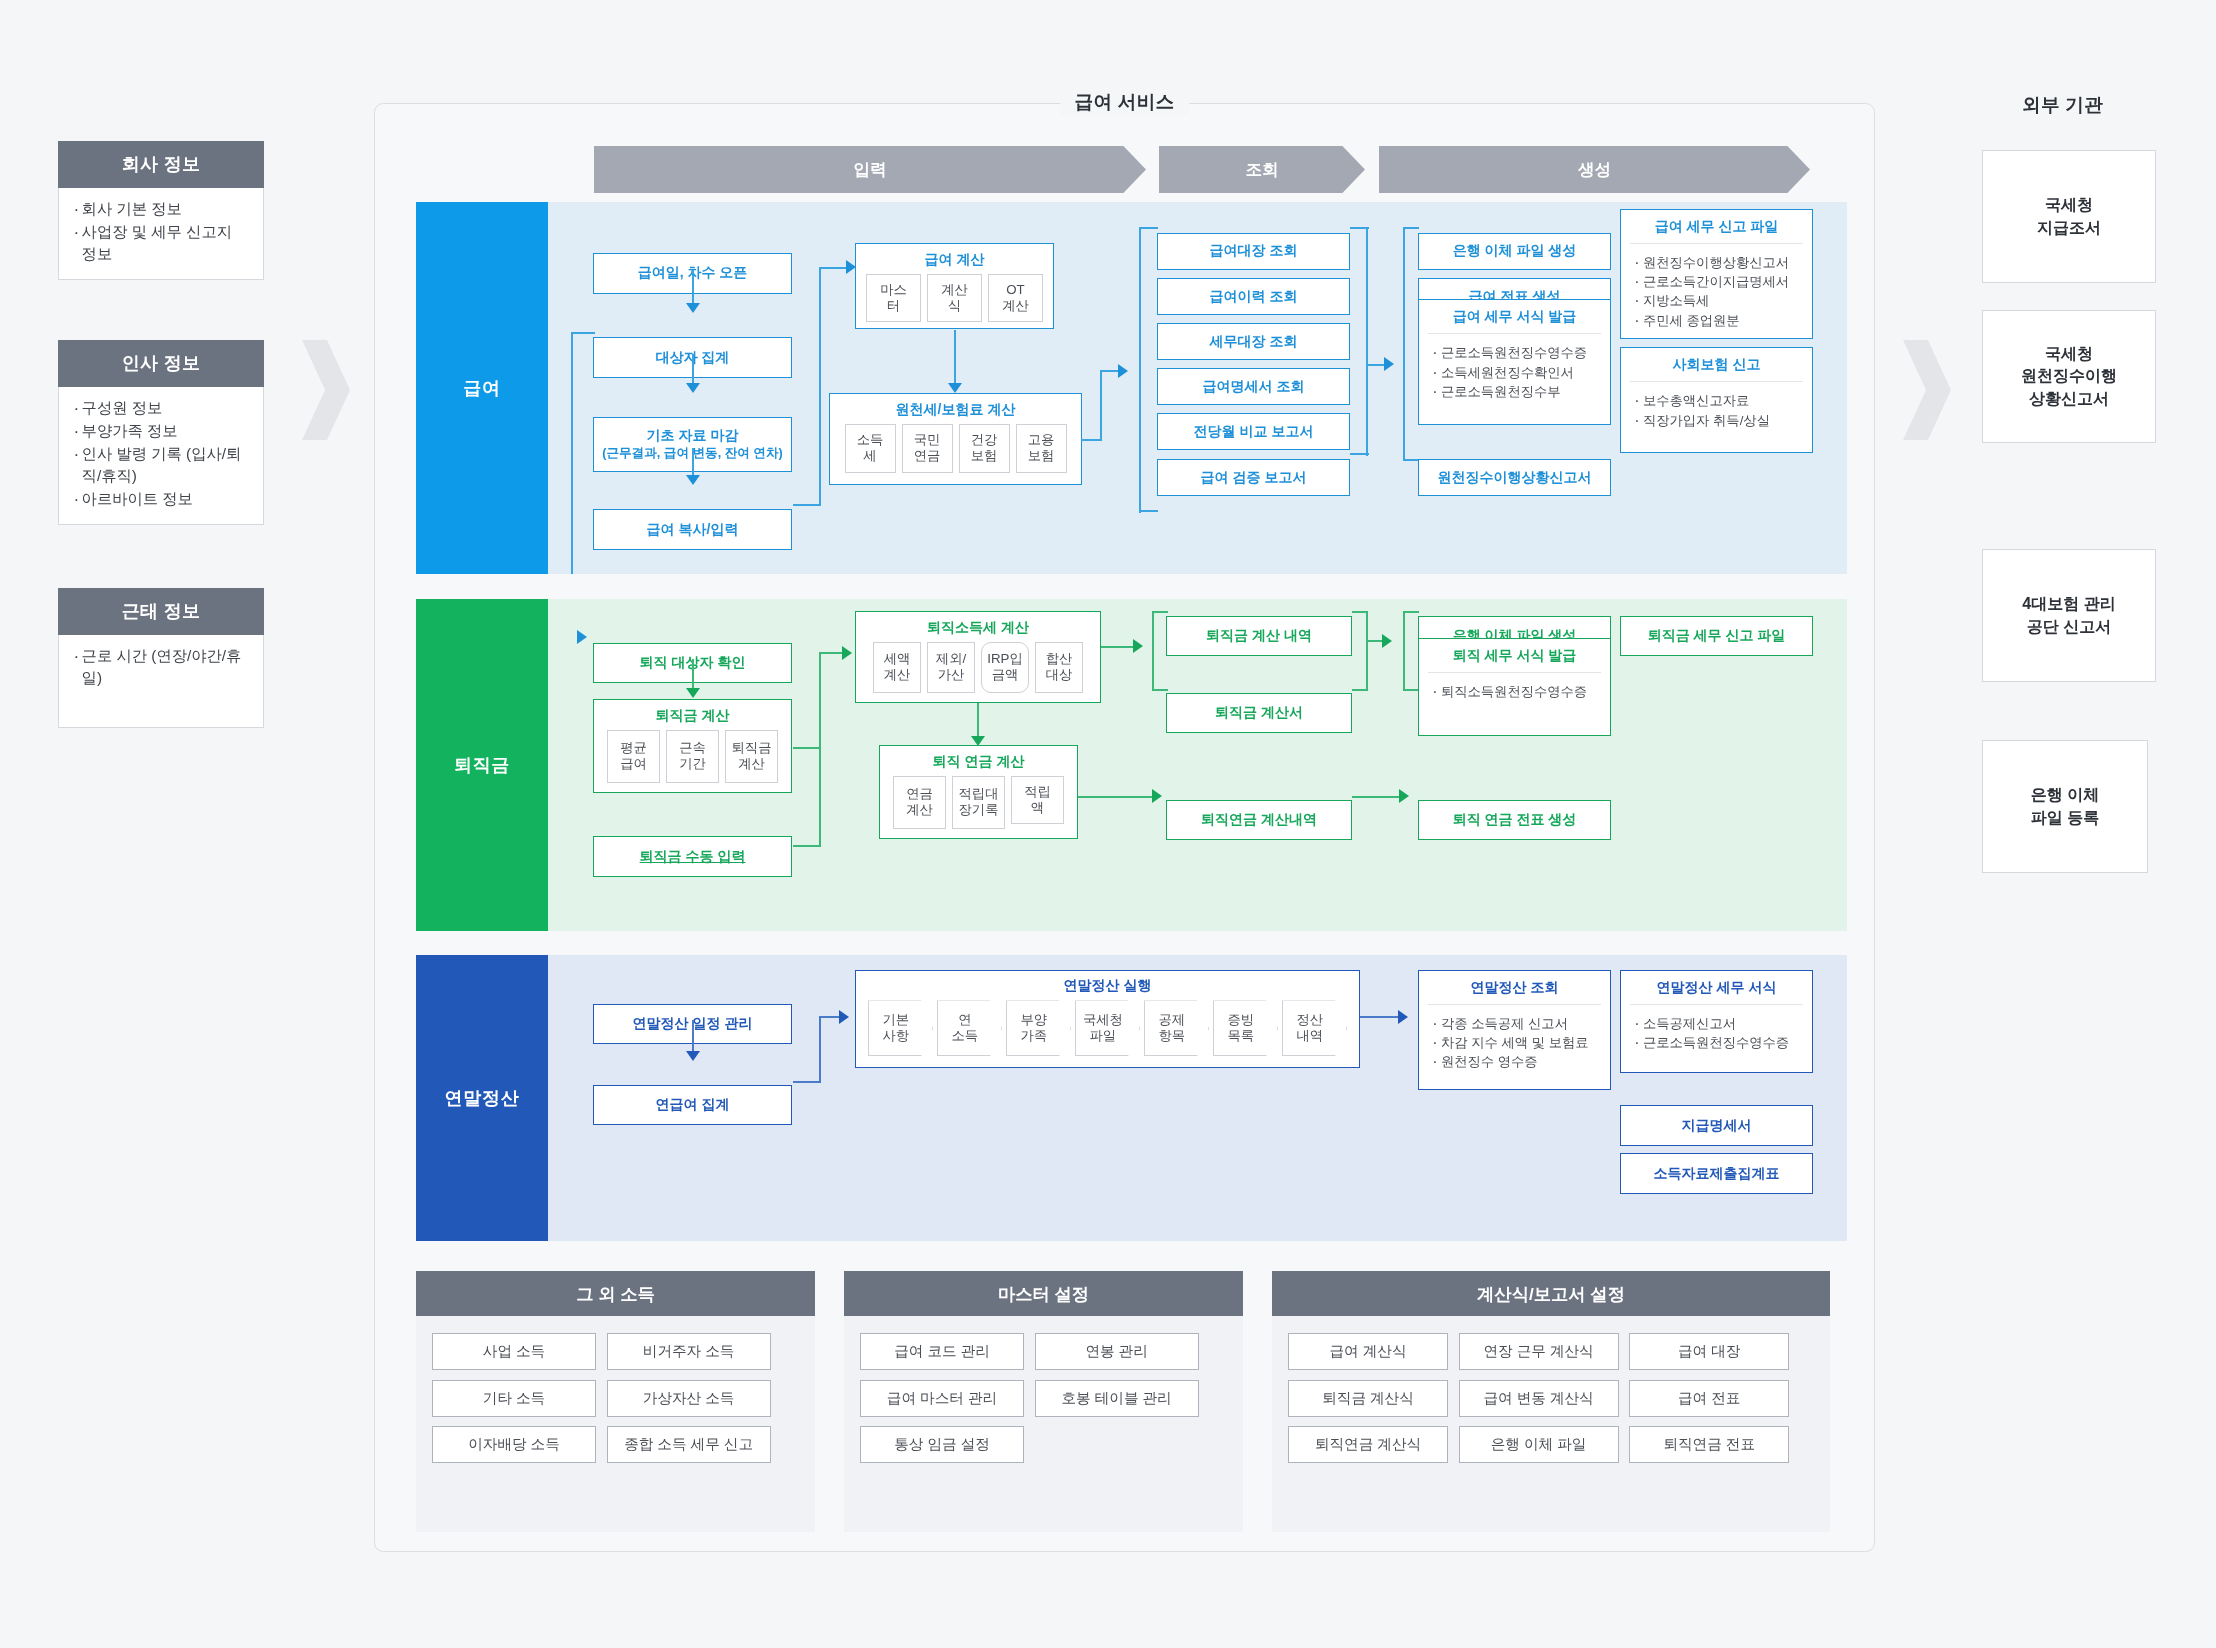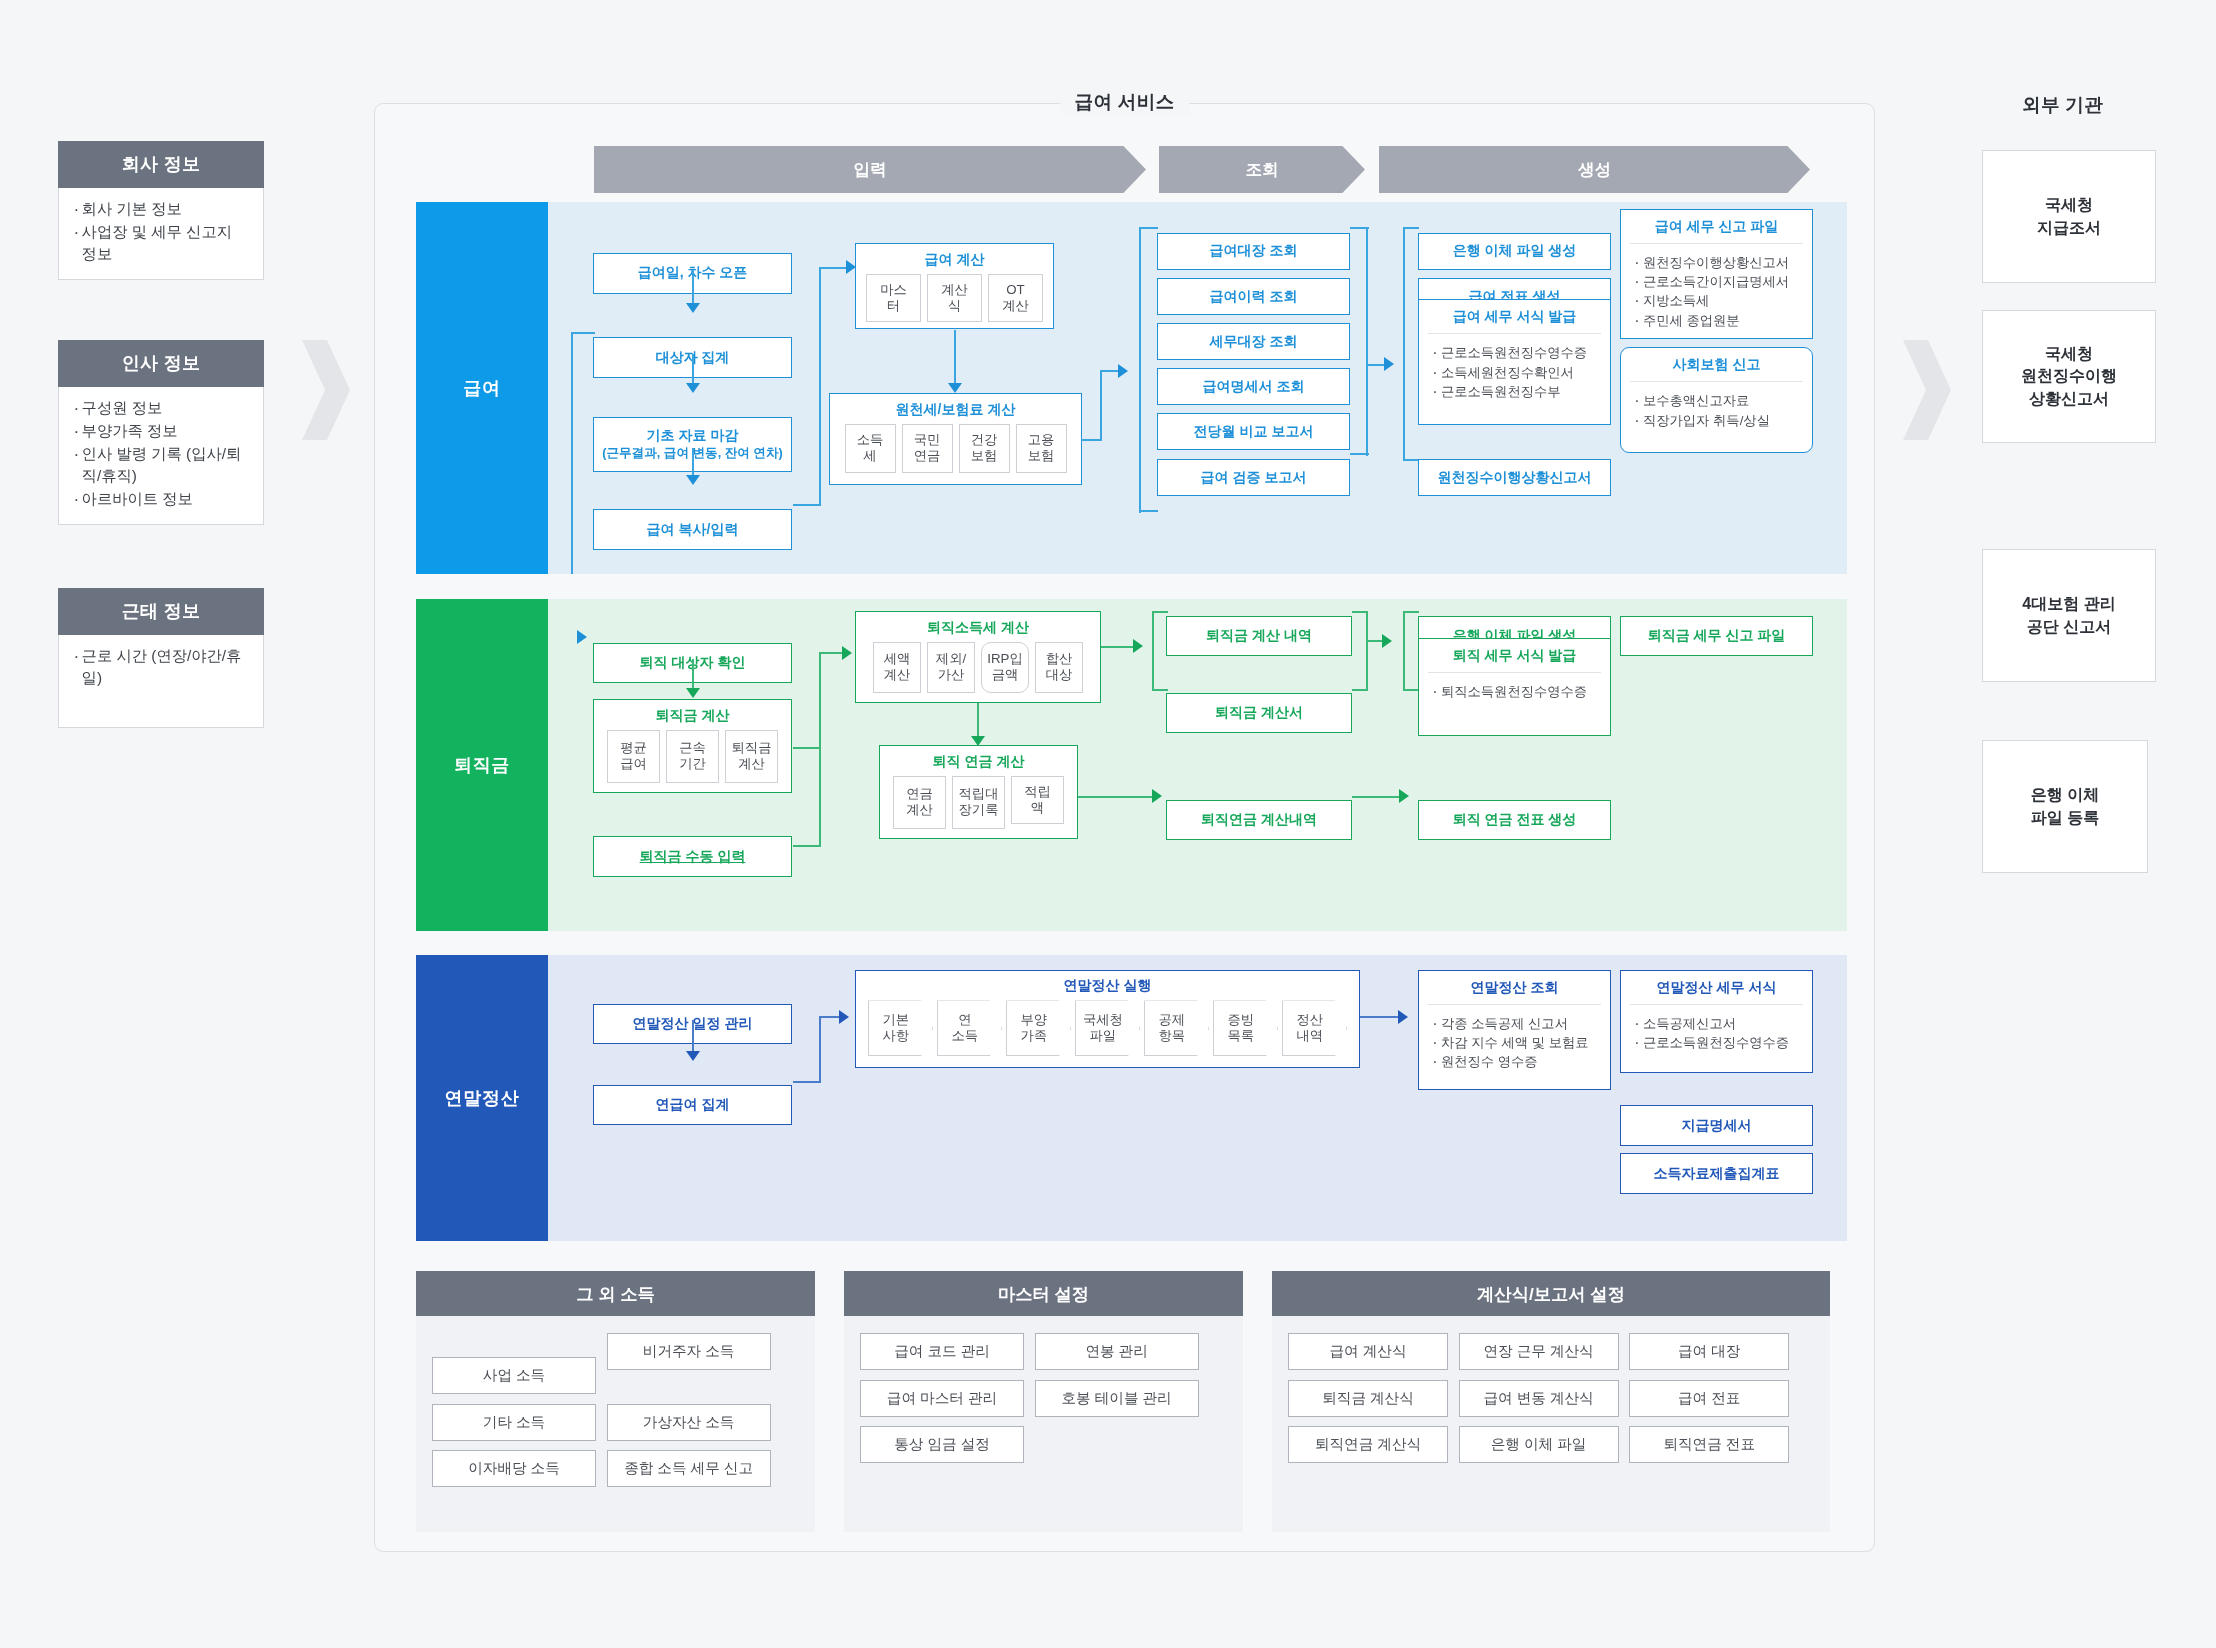--- a/index.html
+++ b/index.html
@@ -337,21 +337,21 @@
           <div class="lb-title">급여 세무 신고 파일</div>
           <div class="lb-rule"></div>
           <ul class="lb-items">
             <li>원천징수이행상황신고서</li>
             <li>근로소득간이지급명세서</li>
             <li>지방소득세</li>
             <li>주민세 종업원분</li>
           </ul>
         </div>
 
-        <div class="listbox lb-blue" style="left:1072px; top:145px; width:193px; height:106px;border-radius:9px;">
+        <div class="listbox lb-blue" style="left:1072px; top:145px; width:193px; height:106px;">
           <div class="lb-title">사회보험 신고</div>
           <div class="lb-rule"></div>
           <ul class="lb-items">
             <li>보수총액신고자료</li>
             <li>직장가입자 취득/상실</li>
           </ul>
         </div>
       </div>
     </div>
 
@@ -512,21 +512,21 @@
         </div>
 
         <div class="node n-navy" style="left:1072px; top:126px; width:193px; height:41px;">지급명세서</div>
         <div class="node n-navy" style="left:1072px; top:174px; width:193px; height:41px;">소득자료제출집계표</div>
       </div>
     </div>
 
     <div class="setpanel" style="left:41px; top:1167px; width:399px;">
       <div class="set-head">그 외 소득</div>
       <div class="set-body" style="height:216px;">
-        <div class="set-btn" style="width:inherit; flex:0 0 164px;margin-top:24px;">사업 소득</div>
+        <div class="set-btn" style="width:inherit; flex:0 0 164px;">사업 소득</div>
         <div class="set-btn" style="flex:0 0 164px;">비거주자 소득</div>
         <div class="set-btn" style="flex:0 0 164px;">기타 소득</div>
         <div class="set-btn" style="flex:0 0 164px;">가상자산 소득</div>
         <div class="set-btn" style="flex:0 0 164px;">이자배당 소득</div>
         <div class="set-btn" style="flex:0 0 164px;">종합 소득 세무 신고</div>
       </div>
     </div>
 
     <div class="setpanel" style="left:469px; top:1167px; width:399px;">
       <div class="set-head">마스터 설정</div>

